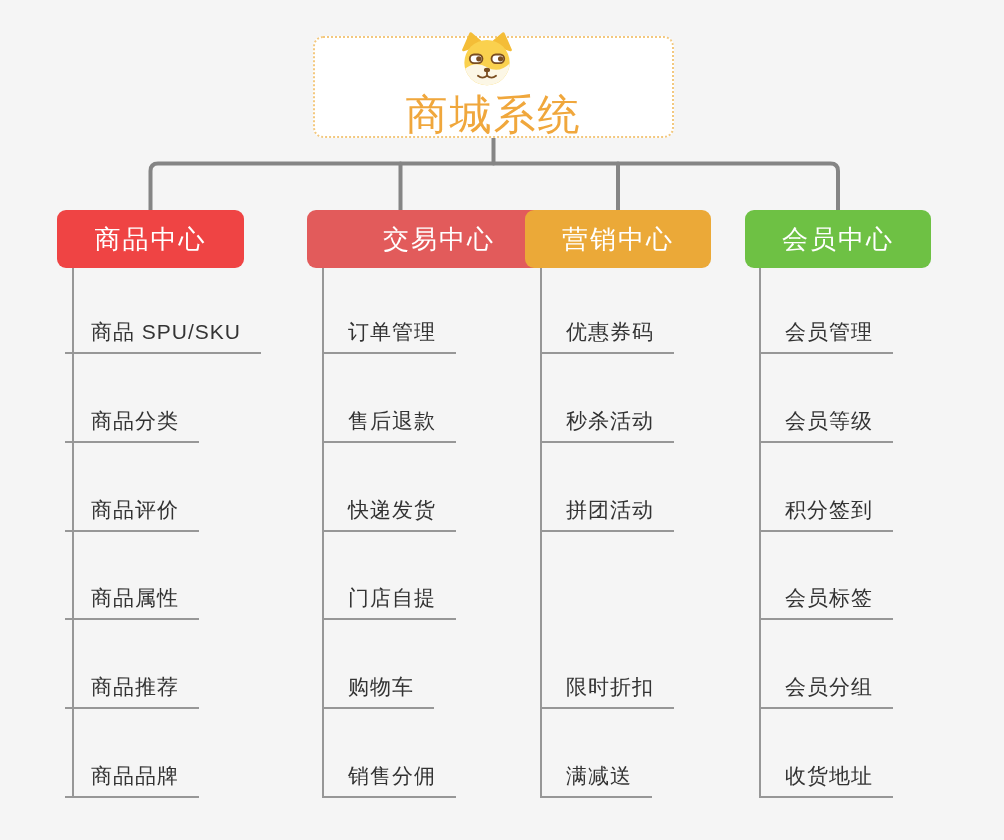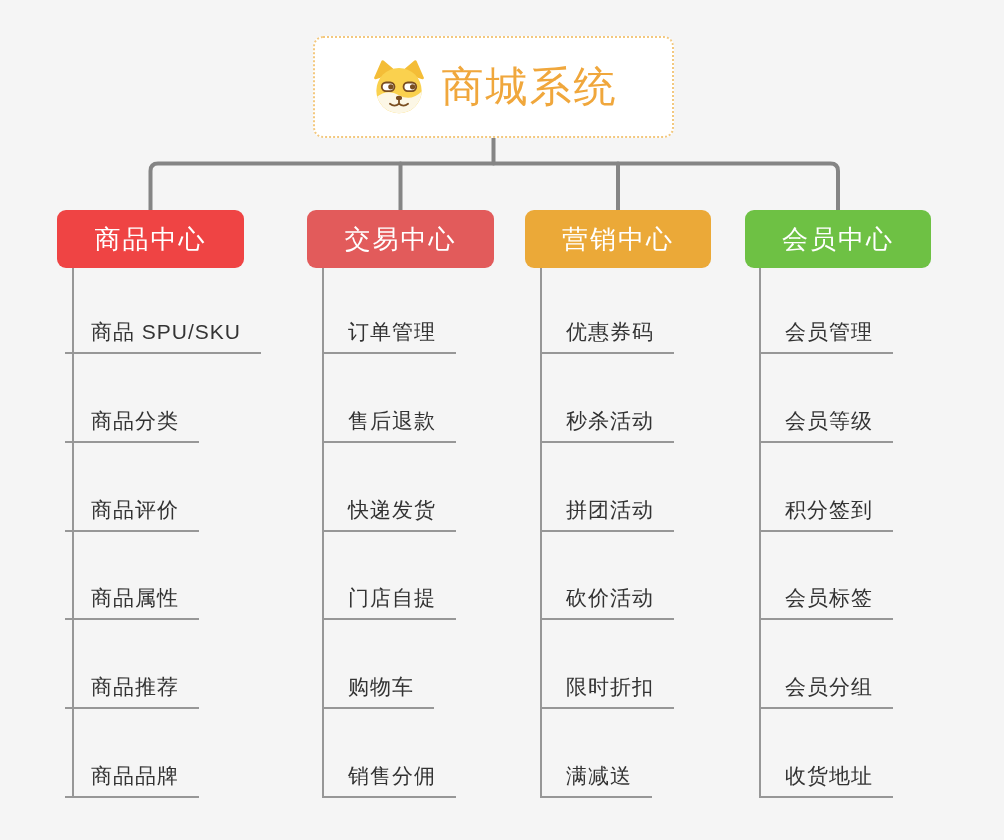--- a/index.html
+++ b/index.html
@@ -19,41 +19,42 @@
 
   
   .root-node {
     position: absolute; left: 313px; top: 36px;
     width: 357px; height: 98px;
     background: #ffffff;
     border: 2px dotted #f3c87e;
     border-radius: 10px;
     display: flex; align-items: center; justify-content: center;
     cursor: pointer;
+    flex-direction: column;
   }
   .root-node .dog { width: 58px; height: 56px; margin-right: 14px; flex: 0 0 auto; }
   .root-title {
     font-size: 42px;
     letter-spacing: 2px;
     color: #f0a73c;
     white-space: nowrap;
   }
 
   
   .branch-node {
     position: absolute; top: 210px; height: 58px;
     border-radius: 9px;
     display: flex; align-items: center; justify-content: center;
     cursor: pointer;
   }
   .branch-node span {
     color: #ffffff; font-size: 26px; letter-spacing: 2px; white-space: nowrap;
   }
   .b0 { left: 57px;  width: 187px; }
-  .b1 { left: 307px; width: 187px; }
+  .b1 { left: 307px; width: 216px; padding-left: 24px; }
   .b2 { left: 525px; width: 186px; }
   .b3 { left: 745px; width: 186px; }
 
   
   .vline {
     position: absolute; top: 268px; height: 530px; width: 2px;
     background: #979797;
   }
   .v0 { left: 72px; }
   .v1 { left: 322px; }
@@ -176,23 +177,20 @@
 
   <div class="leaf c2 r0">
       <span>优惠券码</span>
     </div>
   <div class="leaf c2 r1">
       <span>秒杀活动</span>
     </div>
   <div class="leaf c2 r2">
       <span>拼团活动</span>
     </div>
-  <div class="leaf c2 r3">
-      <span>砍价活动</span>
-    </div>
   <div class="leaf c2 r4">
       <span>限时折扣</span>
     </div>
   <div class="leaf c2 r5">
       <span>满减送</span>
     </div>
 
   <div class="leaf c3 r0">
       <span>会员管理</span>
     </div>

